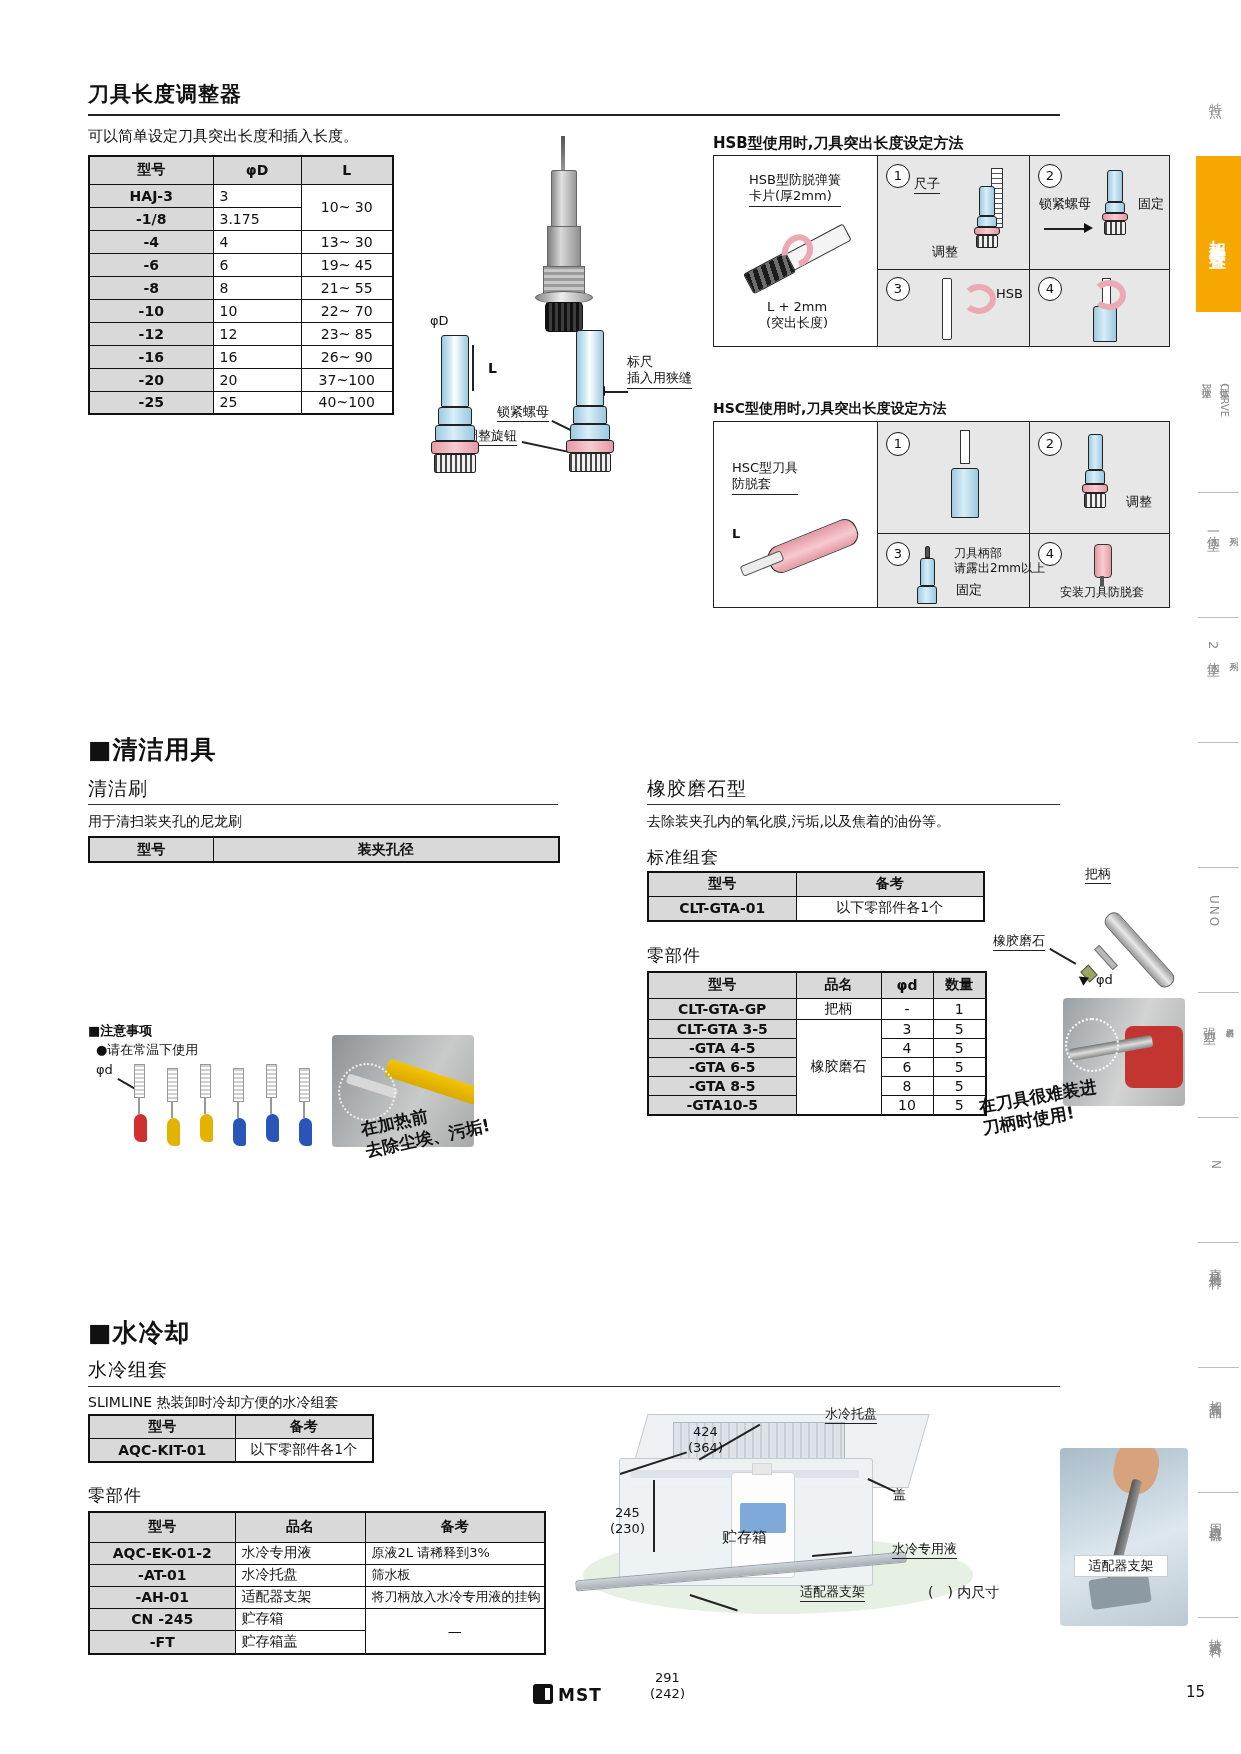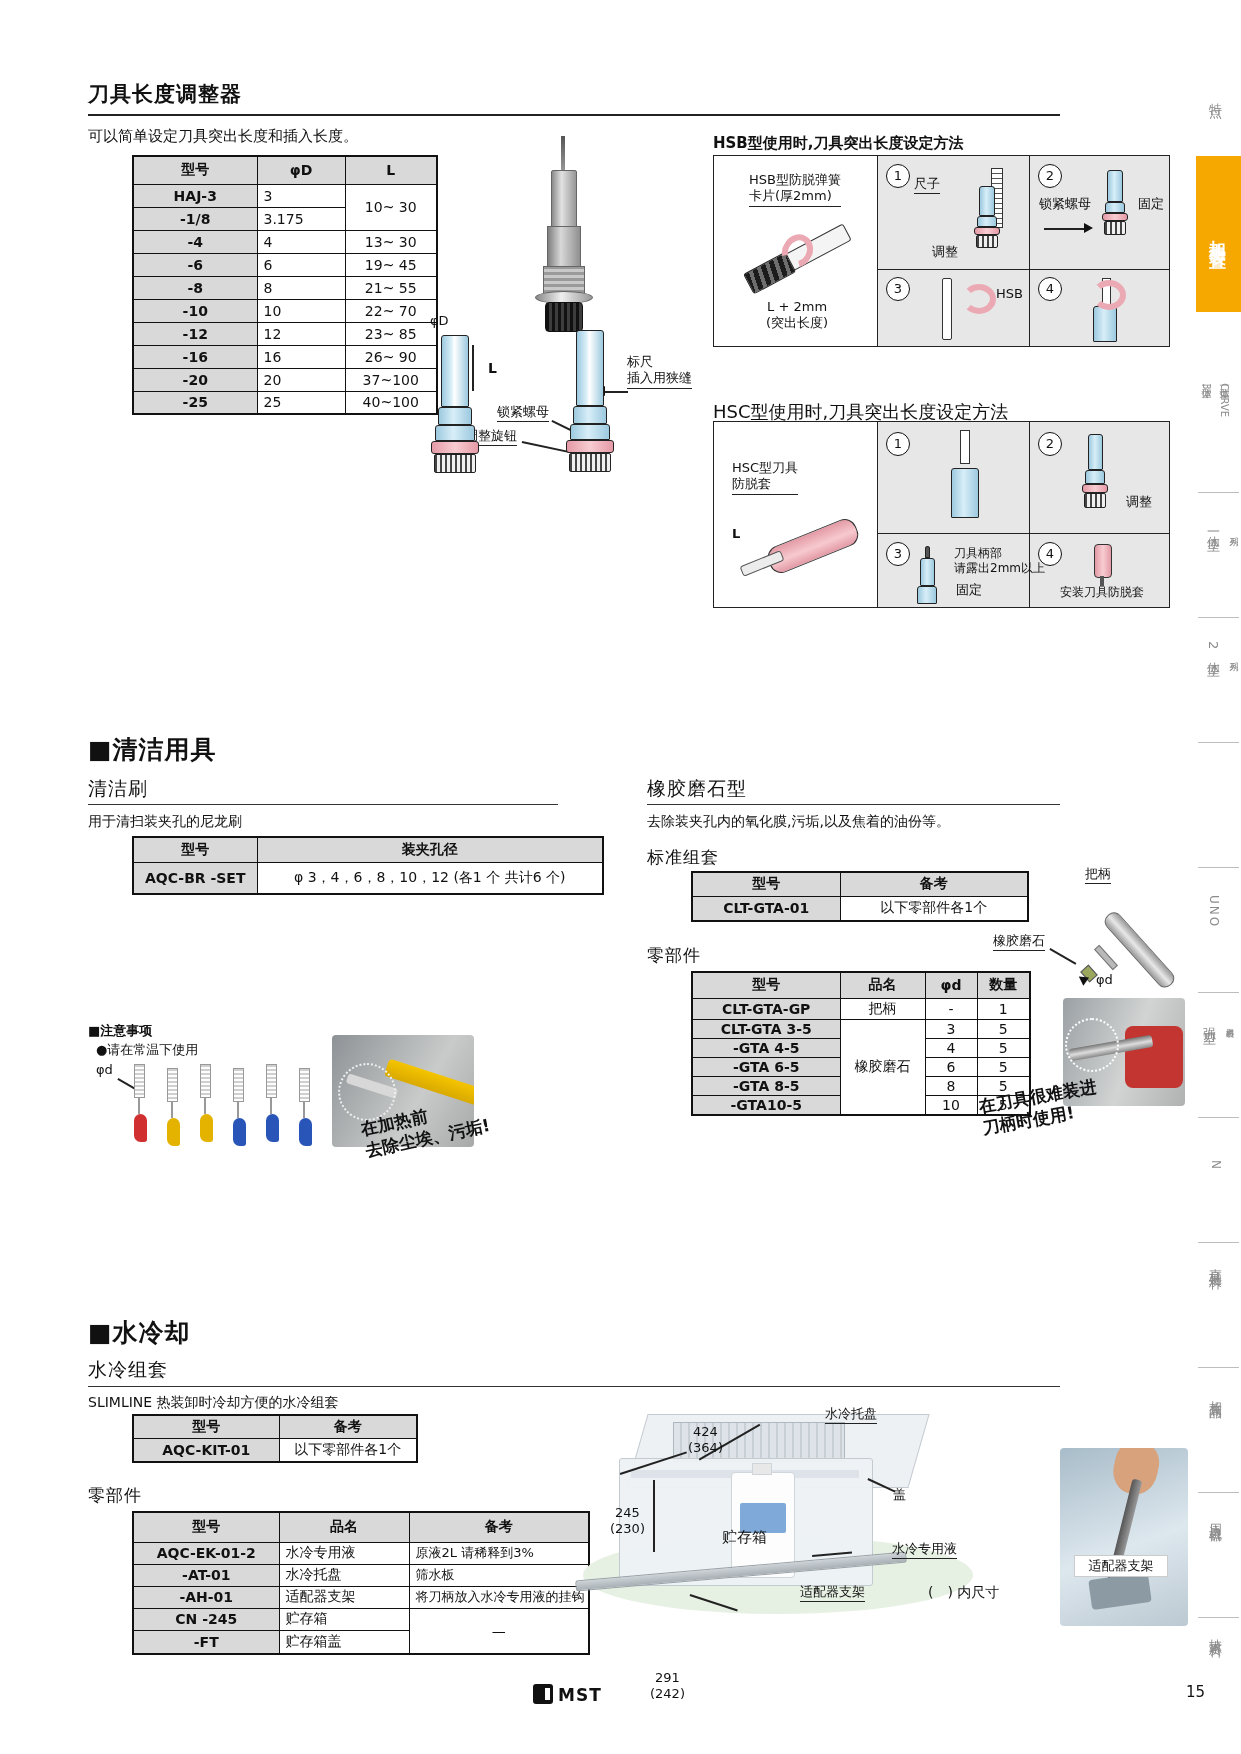--- a/index.html
+++ b/index.html
@@ -10,21 +10,21 @@
   .thinrule{position:absolute;background:#333;height:1px;}
   .lbl{position:absolute;font-size:13px;line-height:1.25;white-space:pre-line;}
   .big-title{position:absolute;font-size:21px;font-weight:bold;letter-spacing:1px;}
   .sec-title{position:absolute;font-size:25px;font-weight:bold;letter-spacing:1px;}
   .sub-title{position:absolute;font-size:19px;letter-spacing:1px;}
   .mini-title{position:absolute;font-size:17px;letter-spacing:1px;}
   .desc{position:absolute;font-size:14px;}
   .tbl{position:absolute;border-collapse:collapse;table-layout:fixed;}
   .tbl td,.tbl th{border:1px solid #111;font-size:14px;padding:1px 6px;overflow:hidden;white-space:nowrap;}
   .tbl th{background:#d9d9d9;font-weight:bold;text-align:center;}
-  .tbl{border:2px solid #111;margin-left:44px;}
+  .tbl{border:2px solid #111;}
   .mcell{background:#d9d9d9;font-weight:bold;text-align:center;}
   .ccell{text-align:center;}
   .box{position:absolute;border:1px solid #222;background:#fff;}
   .panelbg{position:absolute;background:#e7e7e7;}
   .cellline{position:absolute;background:#222;}
   .circ{position:absolute;width:22px;height:22px;border:1.5px solid #111;border-radius:50%;text-align:center;line-height:22px;font-size:13px;background:#fff;z-index:3;}
   .mtool{position:absolute;display:flex;flex-direction:column;align-items:center;z-index:2;}
   .seg{border:1px solid #222;}
   .tt{background:linear-gradient(90deg,#9cc9df,#d8eef8 45%,#9cc9df);border-radius:3px 3px 1px 1px;}
   .tp{background:linear-gradient(90deg,#e59aa6,#f8ccd2 50%,#e59aa6);border-radius:3px;}
@@ -197,21 +197,21 @@
     <div class="lbl" style="left:282px;top:130px;">HSB</div>
 
     <div class="circ" style="left:324px;top:121px;">4</div>
     <div class="abs" style="left:388px;top:122px;width:7px;height:34px;background:#fff;border:1px solid #333;"></div>
     <div class="clip" style="left:378px;top:124px;"></div>
     <div class="mtool" style="left:376px;top:150px;width:30px;">
       <div class="seg tt" style="width:22px;height:34px;"></div>
     </div>
   </div>
 
-  <div class="abs" style="left:713px;top:400px;font-size:18px;font-weight:normal;">HSC型使用时,刀具突出长度设定方法</div>
+  <div class="abs" style="left:713px;top:400px;font-size:14px;font-weight:bold;">HSC型使用时,刀具突出长度设定方法</div>
   <div class="box" style="left:713px;top:421px;width:455px;height:185px;">
     <div class="panelbg" style="left:163px;top:0;width:292px;height:185px;"></div>
     <div class="cellline" style="left:163px;top:0;width:1px;height:185px;"></div>
     <div class="cellline" style="left:315px;top:0;width:1px;height:185px;"></div>
     <div class="cellline" style="left:163px;top:111px;width:292px;height:1px;"></div>
 
     <div class="lbl underl" style="left:18px;top:38px;font-size:13px;">HSC型刀具
 防脱套</div>
     <div class="abs" style="left:18px;top:92px;width:130px;height:70px;">
       <div class="abs" style="left:34px;top:18px;width:92px;height:26px;background:linear-gradient(180deg,#e39aa5,#f7c9cf 55%,#e39aa5);border:1px solid #333;border-radius:12px;transform:rotate(-22deg);"></div>
@@ -259,24 +259,20 @@
   <table class="tbl" style="left:88px;top:836px;width:470px;">
     <colgroup>
         <col style="width:124px">
         <col style="width:346px">
       </colgroup>
     <tbody>
         <tr style="height:25px">
       <th>型号</th>
       <th>装夹孔径</th>
     </tr>
-    <tr style="height:32px">
-          <td class="mcell">AQC-BR -SET</td>
-          <td class="ccell">φ 3，4，6，8，10，12 (各1 个 共计6 个)</td>
-        </tr>
   </tbody>
     </table>
 
   <div class="lbl" style="left:88px;top:1023px;font-weight:bold;">■注意事项</div>
   <div class="lbl" style="left:96px;top:1042px;">●请在常温下使用</div>
   <div class="lbl" style="left:96px;top:1062px;">φd</div>
   <div class="ln" style="left:118px;top:1078px;width:22px;transform:rotate(30deg);"></div>
 
   <div class="abs" style="left:134px;top:1058px;width:200px;height:105px;">
     <div class="abs" style="left:0;top:6px;">

